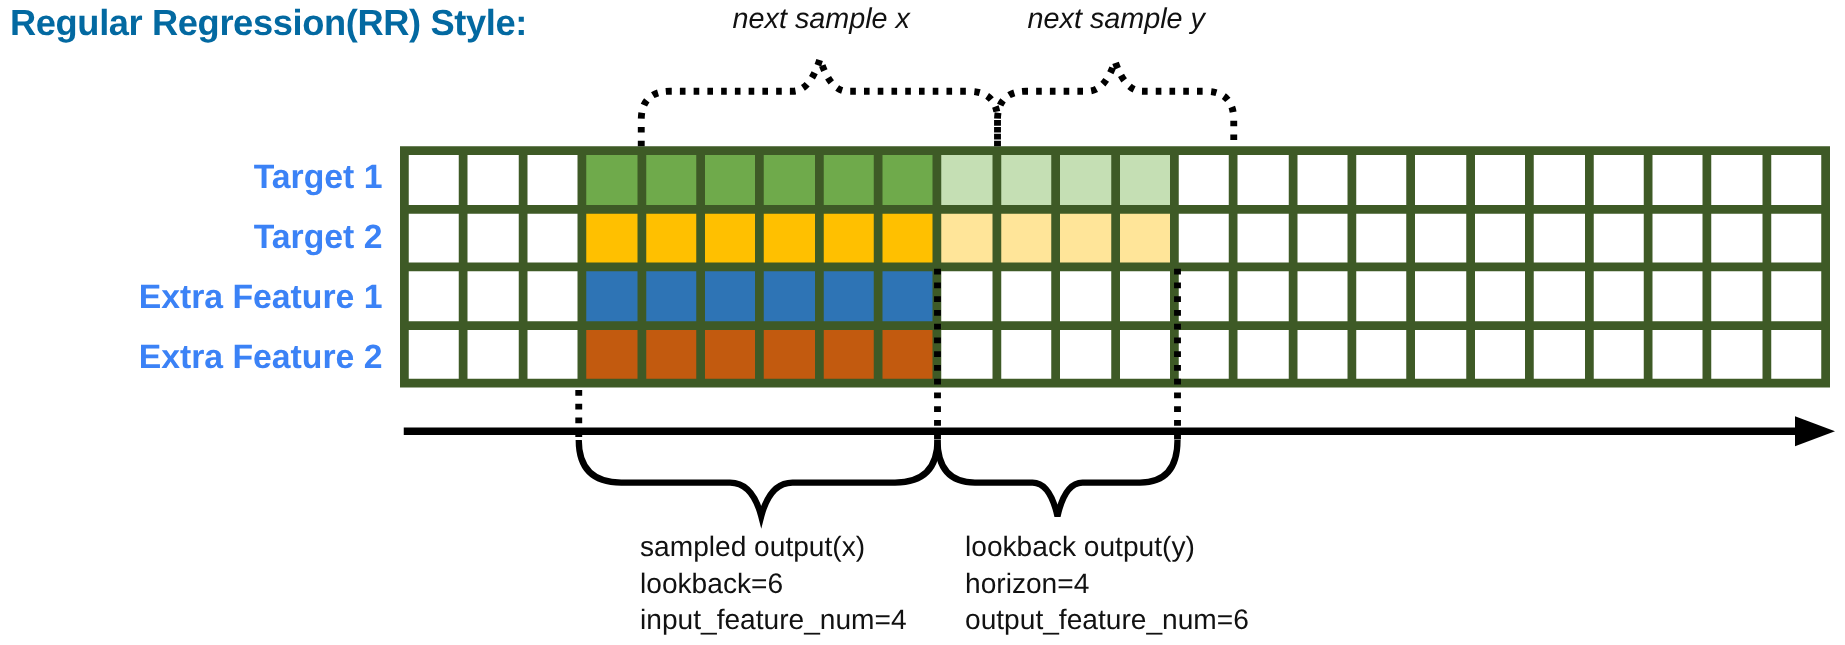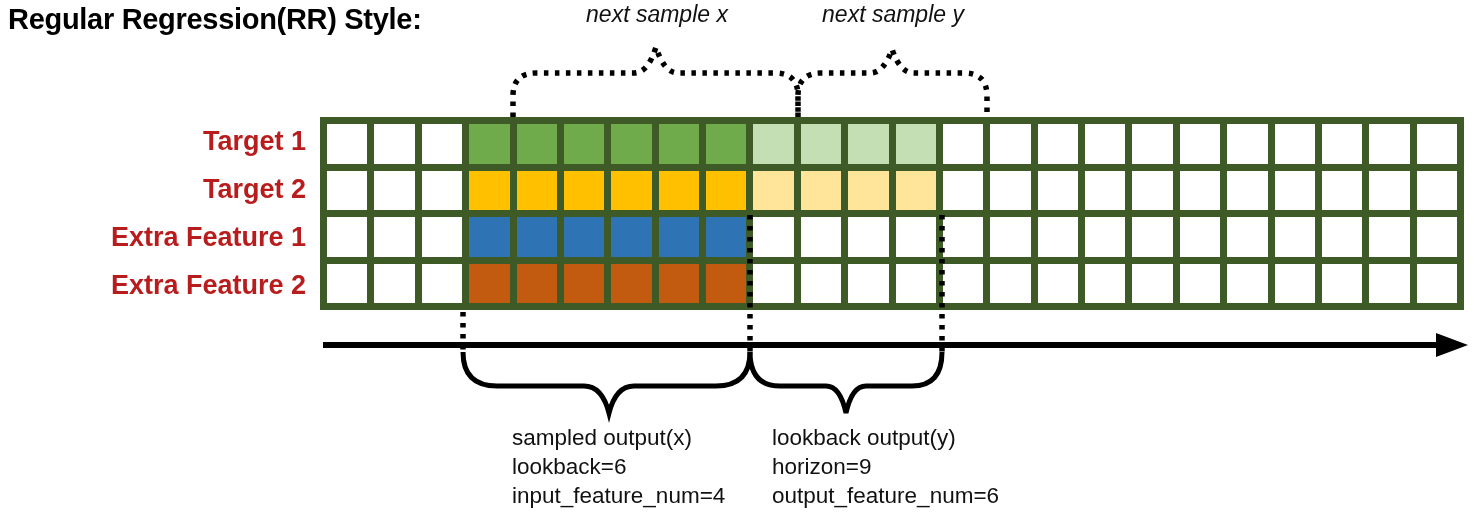--- a/index.html
+++ b/index.html
@@ -5,29 +5,29 @@
   html,body{margin:0;padding:0;background:#fff;}
   #canvas{
     position:relative;
     width:1476px;height:516px;
     background:#ffffff;
     font-family:"Liberation Sans", sans-serif;
     overflow:hidden;
   }
   .title{
     position:absolute;left:8px;top:3px;
-    font-size:29px;font-weight:bold;color:#000000;letter-spacing:-0.3px;
+    font-size:29px;font-weight:bold;color:#0369a1;letter-spacing:-0.3px;
   }
   .row-labels{
     position:absolute;left:0;top:117px;width:306px;height:193px;
     display:flex;flex-direction:column;
   }
   .row-labels .rl{
     flex:1;display:flex;align-items:center;justify-content:flex-end;
-    font-size:27px;font-weight:bold;color:#b91c1c;white-space:nowrap;
+    font-size:27px;font-weight:bold;color:#3b82f6;white-space:nowrap;
   }
   .grid{
     position:absolute;left:320px;top:117px;width:1144px;height:193px;
     box-sizing:border-box;padding:7px;
     display:grid;grid-template-columns:repeat(24,1fr);grid-template-rows:repeat(4,1fr);
     gap:7px;
   }
   .cell{width:100%;height:100%;}
   .svg-overlay{position:absolute;left:0;top:0;pointer-events:none;}
   .next-label{
@@ -180,17 +180,17 @@
   </svg>
 
   <div class="caption" style="left:512px">
     <div>sampled output(x)</div>
     <div>lookback=6</div>
     <div>input_feature_num=4</div>
   </div>
 
   <div class="caption" style="left:772px">
     <div>lookback output(y)</div>
-    <div>horizon=9</div>
+    <div>horizon=4</div>
     <div>output_feature_num=6</div>
   </div>
 
 </div>
 
 </body></html>

